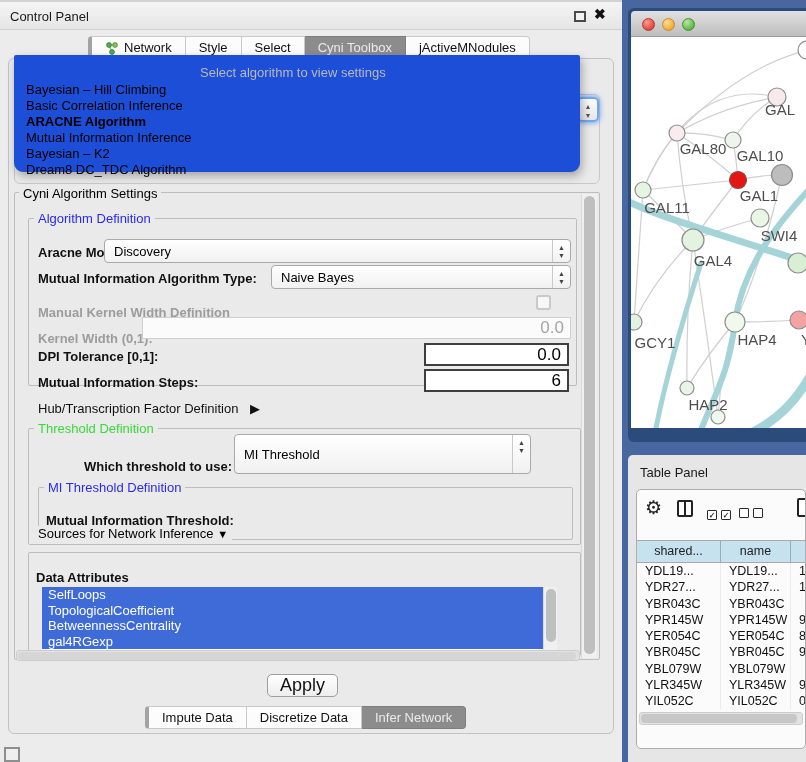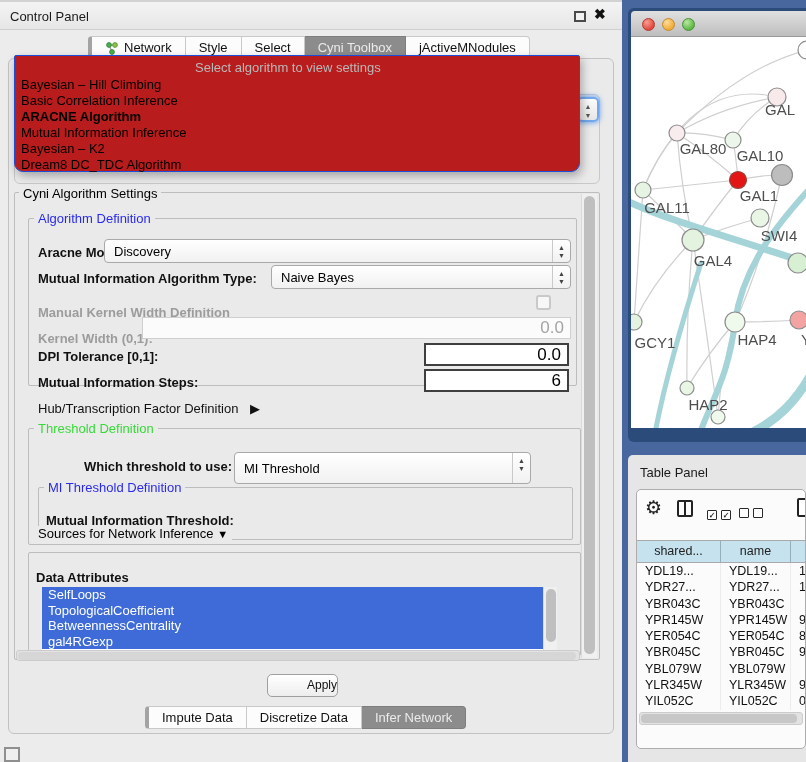--- a/index.html
+++ b/index.html
@@ -19,21 +19,21 @@
   .tab:last-child { border-radius:0 4px 4px 0; }
   .tab.selected { background:#8C8C8C; color:#EBEBEB; border-color:#7E7E7E; }
 
   .main-panel { left:8px; top:58px; width:606px; height:676px; border:1px solid #C2C2C2; border-radius:6px; background:#EAEAEA; }
 
   
   .ghost-group { left:14px; top:94px; width:586px; height:90px; border:1px solid #C8C8C8; border-radius:6px; background:#EAEAEA; }
   .focus-stepper { left:577px; top:97px; width:22px; height:25px; border-radius:5px; border:2px solid #71A7EC; box-shadow:0 0 5px 1px rgba(90,150,240,.8); background:linear-gradient(#FCFCFC,#E6E6E6); color:#555; font-size:7px; text-align:center; line-height:9px; padding-top:3px; }
 
   
-  .popup { left:14px; top:55px; width:566px; height:117px; background:#b91c1c; border:1px solid #1d4ed8; border-radius:2px 2px 9px 9px; box-shadow:2px 4px 10px rgba(0,0,0,.3); z-index:5; }
+  .popup { left:14px; top:55px; width:566px; height:117px; background:#1d4ed8; border:6px solid #1d4ed8; border-radius:2px 2px 9px 9px; box-shadow:2px 4px 10px rgba(0,0,0,.3); z-index:5; }
   .popup-placeholder { left:180px; top:4px; font-size:13px; color:#B9B9B9; }
   .popup-list { left:4px; top:21px; right:4px; }
   .popup-item { height:16px; line-height:16px; font-size:13px; color:#000; padding-left:2px; white-space:nowrap; }
   .popup-item.selected { font-weight:bold; }
 
   
   .group { border:1px solid #BDBDBD; border-radius:2px; }
   .group-title { font-size:13px; background:#EAEAEA; padding:0 4px; white-space:nowrap; z-index:2; }
   .blue { color:#2A2AEE;text-align:center; } .green { color:#39D939; }
 
@@ -49,21 +49,21 @@
   .field.disabled-f { color:#A4A4A4; background:#FBFBFB; }
   .checkbox { width:15px; height:15px; border:2px solid #C9C9C9; border-radius:3px; background:#F7F7F7; }
 
   .attr-list { background:#FFF; }
   .attr-item { height:15.5px; line-height:15.5px; background:#3E6BD7; color:#FFF; font-size:13px; padding-left:6px; white-space:nowrap; }
   .vscroll { background:#F0F0F0; border-left:1px solid #DADADA; }
   .vthumb { position:absolute; left:2px; top:2px; width:11px; background:#BFBFBF; border-radius:6px; }
   .hscroll-track { background:#E2E2E2; border:1px solid #CCCCCC; border-radius:3px; }
   .hthumb { position:absolute; left:1px; top:1px; height:8px; background:#D6D6D6; border-radius:4px; }
 
-  .apply-btn { left:267px; top:674px; width:71px; height:23px; border:1px solid #9F9F9F; border-radius:5px; background:linear-gradient(#FFFFFF,#EDEDED); font-size:12px; color:#111; text-align:right; line-height:21px; }
+  .apply-btn { left:267px; top:674px; width:71px; height:23px; border:1px solid #9F9F9F; border-radius:5px; background:linear-gradient(#FFFFFF,#EDEDED); font-size:18px; color:#111; text-align:center; line-height:21px; }
 
   .bottom-tabstrip { left:145px; top:706px; height:24px; display:flex; }
 
   
   .desktop { left:622px; top:0; width:184px; height:762px; background:#48679E; }
   .net-window { left:628px; top:8px; width:178px; height:434px; background:#2B4B7B; border-radius:6px 0 0 6px; }
   .net-titlebar { left:3px; top:3px; width:175px; height:26px; background:linear-gradient(#E0E0E0,#BEBEBE); border-radius:4px 0 0 0; border-bottom:1px solid #9A9A9A; }
   .light { width:13px; height:13px; border-radius:50%; position:absolute; top:7px; }
   .light.red   { left:11px; background:radial-gradient(circle at 35% 30%, #FA9C90, #E2483D 70%); border:1px solid #B7362E; }
   .light.yellow{ left:31px; background:radial-gradient(circle at 35% 30%, #FBDC9A, #F0AC36 70%); border:1px solid #C8882A; }
@@ -179,21 +179,21 @@
 
   <div class="abs" style="left:38px;top:401px;font-size:13px;color:#111;">
     <span>Hub/Transcription Factor Definition</span>
     <span style="margin-left:8px;font-size:13px;">▶</span>
   </div>
 
   <div class="abs group" style="left:28px;top:428px;width:553px;height:117px;"></div>
   <div class="abs group-title green" style="left:34px;top:421px;">Threshold Definition</div>
 
   <div class="abs lbl" style="left:84px;top:459px;">Which threshold to use:</div>
-  <div class="abs combo" style="left:234px;top:452px;width:297px;height:32px;">
+  <div class="abs combo" style="left:234px;top:434px;width:297px;height:40px;">
     <span class="val">MI Threshold</span>
     <span class="stepper">▲<br>▼</span>
   </div>
 
   <div class="abs group" style="left:38px;top:487px;width:535px;height:53px;"></div>
   <div class="abs group-title blue" style="left:44px;top:480px;">MI Threshold Definition</div>
 
   <div class="abs lbl" style="left:46px;top:513px;">Mutual Information Threshold:</div>
 
   <div class="abs group" style="left:28px;top:552px;width:553px;height:104px;"></div>

